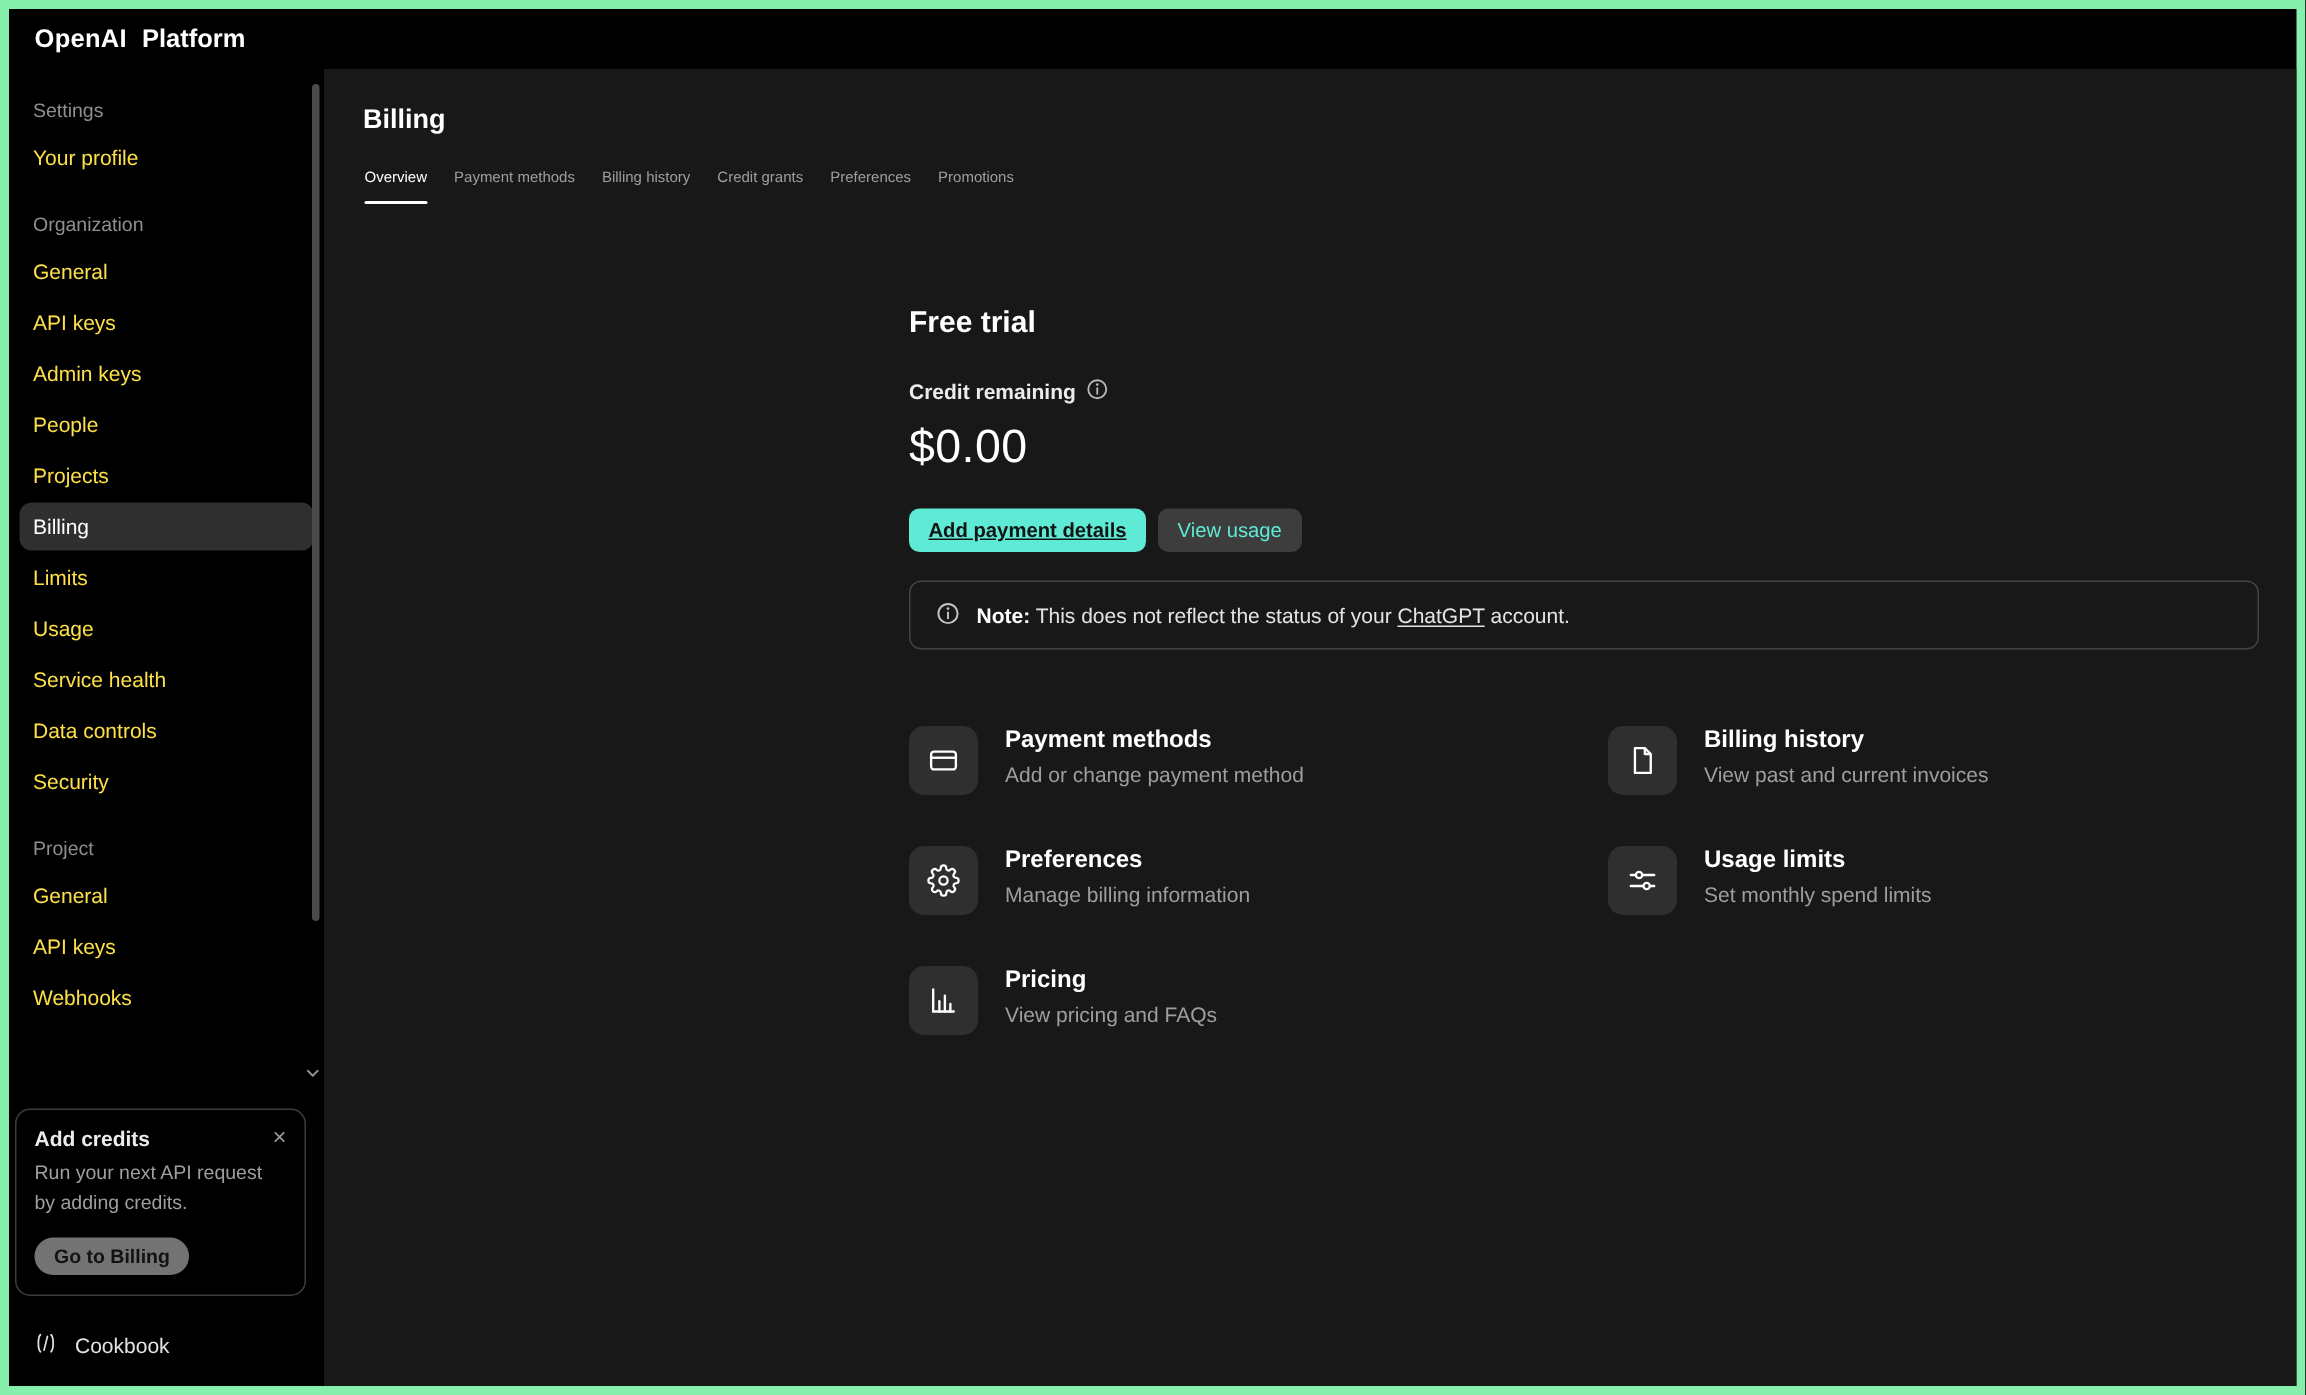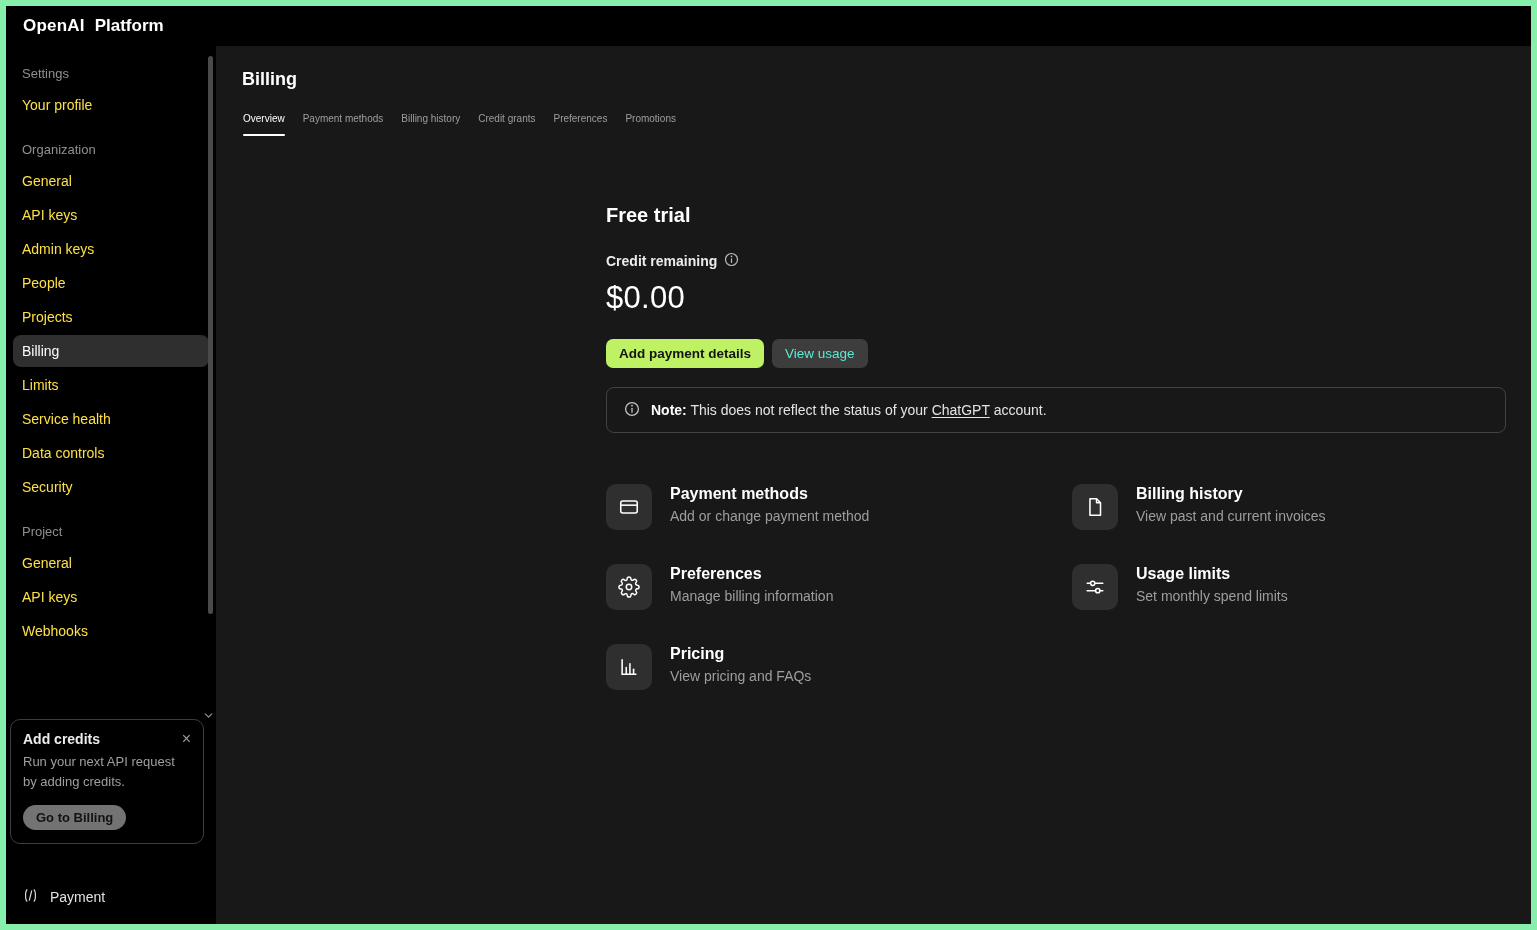--- a/index.html
+++ b/index.html
@@ -15,21 +15,21 @@
   
   .topbar { flex:0 0 40px; display:flex; align-items:center; padding:0 17px; }
   .brand { font-size:17px; font-weight:700; color:#fff; letter-spacing:.2px; }
   .product { font-size:17px; font-weight:700; color:#fff; margin-left:10px; }
 
   
   .body { flex:1; display:flex; min-height:0; }
 
   
   .sidebar { flex:0 0 210px; width:210px; display:flex; flex-direction:column;
-             position:relative; padding-top:6px;gap:20px; }
+             position:relative; padding-top:6px; }
   .nav { flex:1; overflow:hidden; padding:0 7px; min-height:0; }
   .section-label { font-size:13px; color:#8f8f8f; padding:6px 9px; margin-top:15px; }
   .section-label.first { margin-top:8px; }
   .nav-item { font-size:14px; color:#fde047; padding:8px 9px; margin:2px 0;
               border-radius:8px; cursor:pointer; white-space:nowrap; }
   .nav-item.active { background:#2f2f2f; color:#fff; }
   .scrollbar { position:absolute; right:3px; top:10px; width:5px; height:558px;
                background:#4a4a4a; border-radius:3px; }
   .scroll-chevron { position:absolute; right:1px; top:663px; width:13px; height:13px;
                     color:#8f8f8f; }
@@ -65,21 +65,21 @@
   .content { margin-left:390px; width:900px; }
   .free-trial { margin-top:68px; font-size:20px; font-weight:700; color:#fff; }
   .credit-row { margin-top:25px; display:flex; align-items:center; gap:7px;
                 font-size:14px; font-weight:700; color:#ececec; }
   .credit-row svg { width:15px; height:15px; color:#b9b9b9; }
   .credit-amount { margin-top:10px; font-size:31px; font-weight:400; color:#fff;
                    letter-spacing:.3px; }
   .btn-row { margin-top:23px; display:flex; gap:8px; }
   .btn { font-size:13.5px; border-radius:7px; padding:7px 13px; border:none;
          cursor:pointer; font-family:inherit; }
-  .btn-primary { background:#bef264; color:#141414; font-weight:600; }
+  .btn-primary { background:#5eead4; color:#141414; font-weight:600;text-decoration:underline; }
   .btn-secondary { background:#3d3d3d; color:#5eead4; font-weight:500; }
 
   .note { margin-top:19px; border:1px solid #434343; border-radius:8px; height:46px;
           padding:0 17px; display:flex; align-items:center; gap:11px; font-size:14px;
           color:#e4e4e4; }
   .note svg { width:16px; height:16px; color:#c3c3c3; flex:0 0 16px; }
   .note-bold { font-weight:700; color:#fff; }
   .note-link { text-decoration:underline; text-underline-offset:2px; cursor:pointer;
                color:#e4e4e4; }
 
@@ -110,20 +110,21 @@
         <div class="nav-item">Your profile</div>
 
         <div class="section-label">Organization</div>
         <div class="nav-item">General</div>
         <div class="nav-item">API keys</div>
         <div class="nav-item">Admin keys</div>
         <div class="nav-item">People</div>
         <div class="nav-item">Projects</div>
         <div class="nav-item active">Billing</div>
         <div class="nav-item">Limits</div>
+        <div class="nav-item">Usage</div>
         <div class="nav-item">Service health</div>
         <div class="nav-item">Data controls</div>
         <div class="nav-item">Security</div>
 
         <div class="section-label">Project</div>
         <div class="nav-item">General</div>
         <div class="nav-item">API keys</div>
         <div class="nav-item">Webhooks</div>
       </div>
 
@@ -145,21 +146,21 @@
 
       <div class="side-footer">
         <div class="side-link">
           <span>
             <svg viewBox="0 0 24 24" fill="none" stroke="currentColor" stroke-width="1.7" stroke-linecap="round">
                 <path d="M7 4c-2.6 2.2-2.6 13.8 0 16"></path>
                 <path d="M17 4c2.6 2.2 2.6 13.8 0 16"></path>
                 <line x1="13.6" y1="5.5" x2="10.4" y2="18.5"></line>
               </svg>
           </span>
-          <span>Payment</span>
+          <span>Cookbook</span>
         </div>
       </div>
     </div>
 
     <div class="main">
       <div class="main-header">
         <div class="page-title">Billing</div>
       </div>
 
       <div class="tabs">

